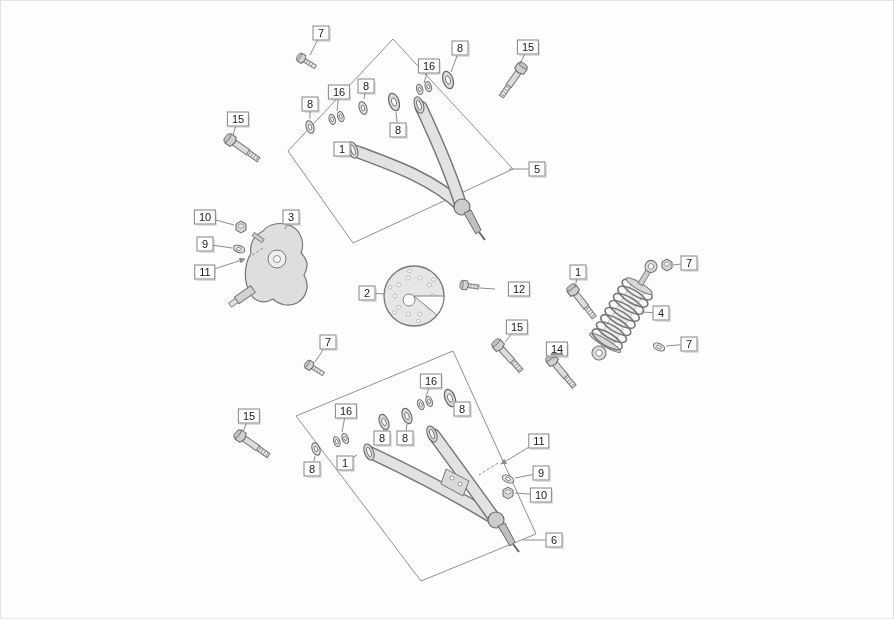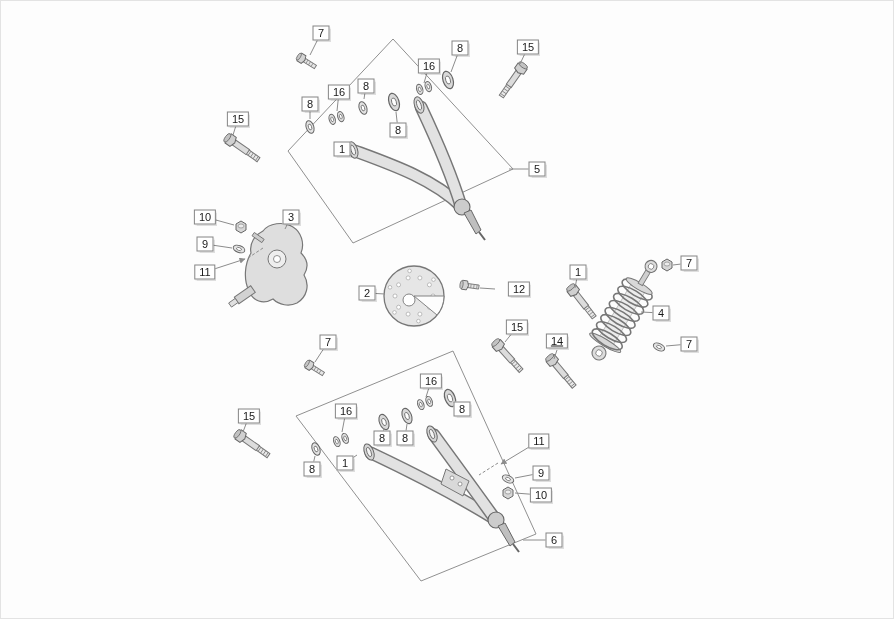--- a/index.html
+++ b/index.html
@@ -346,21 +346,21 @@
       <div class="callout" style="left: 204px; top: 243px;">9</div>
       <div class="callout" style="left: 204px; top: 271px;">11</div>
       <div class="callout" style="left: 290px; top: 216px;">3</div>
       <div class="callout" style="left: 366px; top: 292px;">2</div>
       <div class="callout" style="left: 518px; top: 288px;">12</div>
       <div class="callout" style="left: 577px; top: 271px;">1</div>
       <div class="callout" style="left: 660px; top: 312px;">4</div>
       <div class="callout" style="left: 688px; top: 262px;">7</div>
       <div class="callout" style="left: 688px; top: 343px;">7</div>
       <div class="callout" style="left: 516px; top: 326px;">15</div>
-      <div class="callout" style="left: 556px; top: 340px; text-decoration: underline;">14</div>
+      <div class="callout" style="left: 556px; top: 348px; text-decoration: underline;">14</div>
       <div class="callout" style="left: 327px; top: 341px;">7</div>
       <div class="callout" style="left: 248px; top: 415px;">15</div>
       <div class="callout" style="left: 430px; top: 380px;">16</div>
       <div class="callout" style="left: 461px; top: 408px;">8</div>
       <div class="callout" style="left: 404px; top: 437px;">8</div>
       <div class="callout" style="left: 381px; top: 437px;">8</div>
       <div class="callout" style="left: 345px; top: 410px;">16</div>
       <div class="callout" style="left: 311px; top: 468px;">8</div>
       <div class="callout" style="left: 344px; top: 462px;">1</div>
       <div class="callout" style="left: 538px; top: 440px;">11</div>

